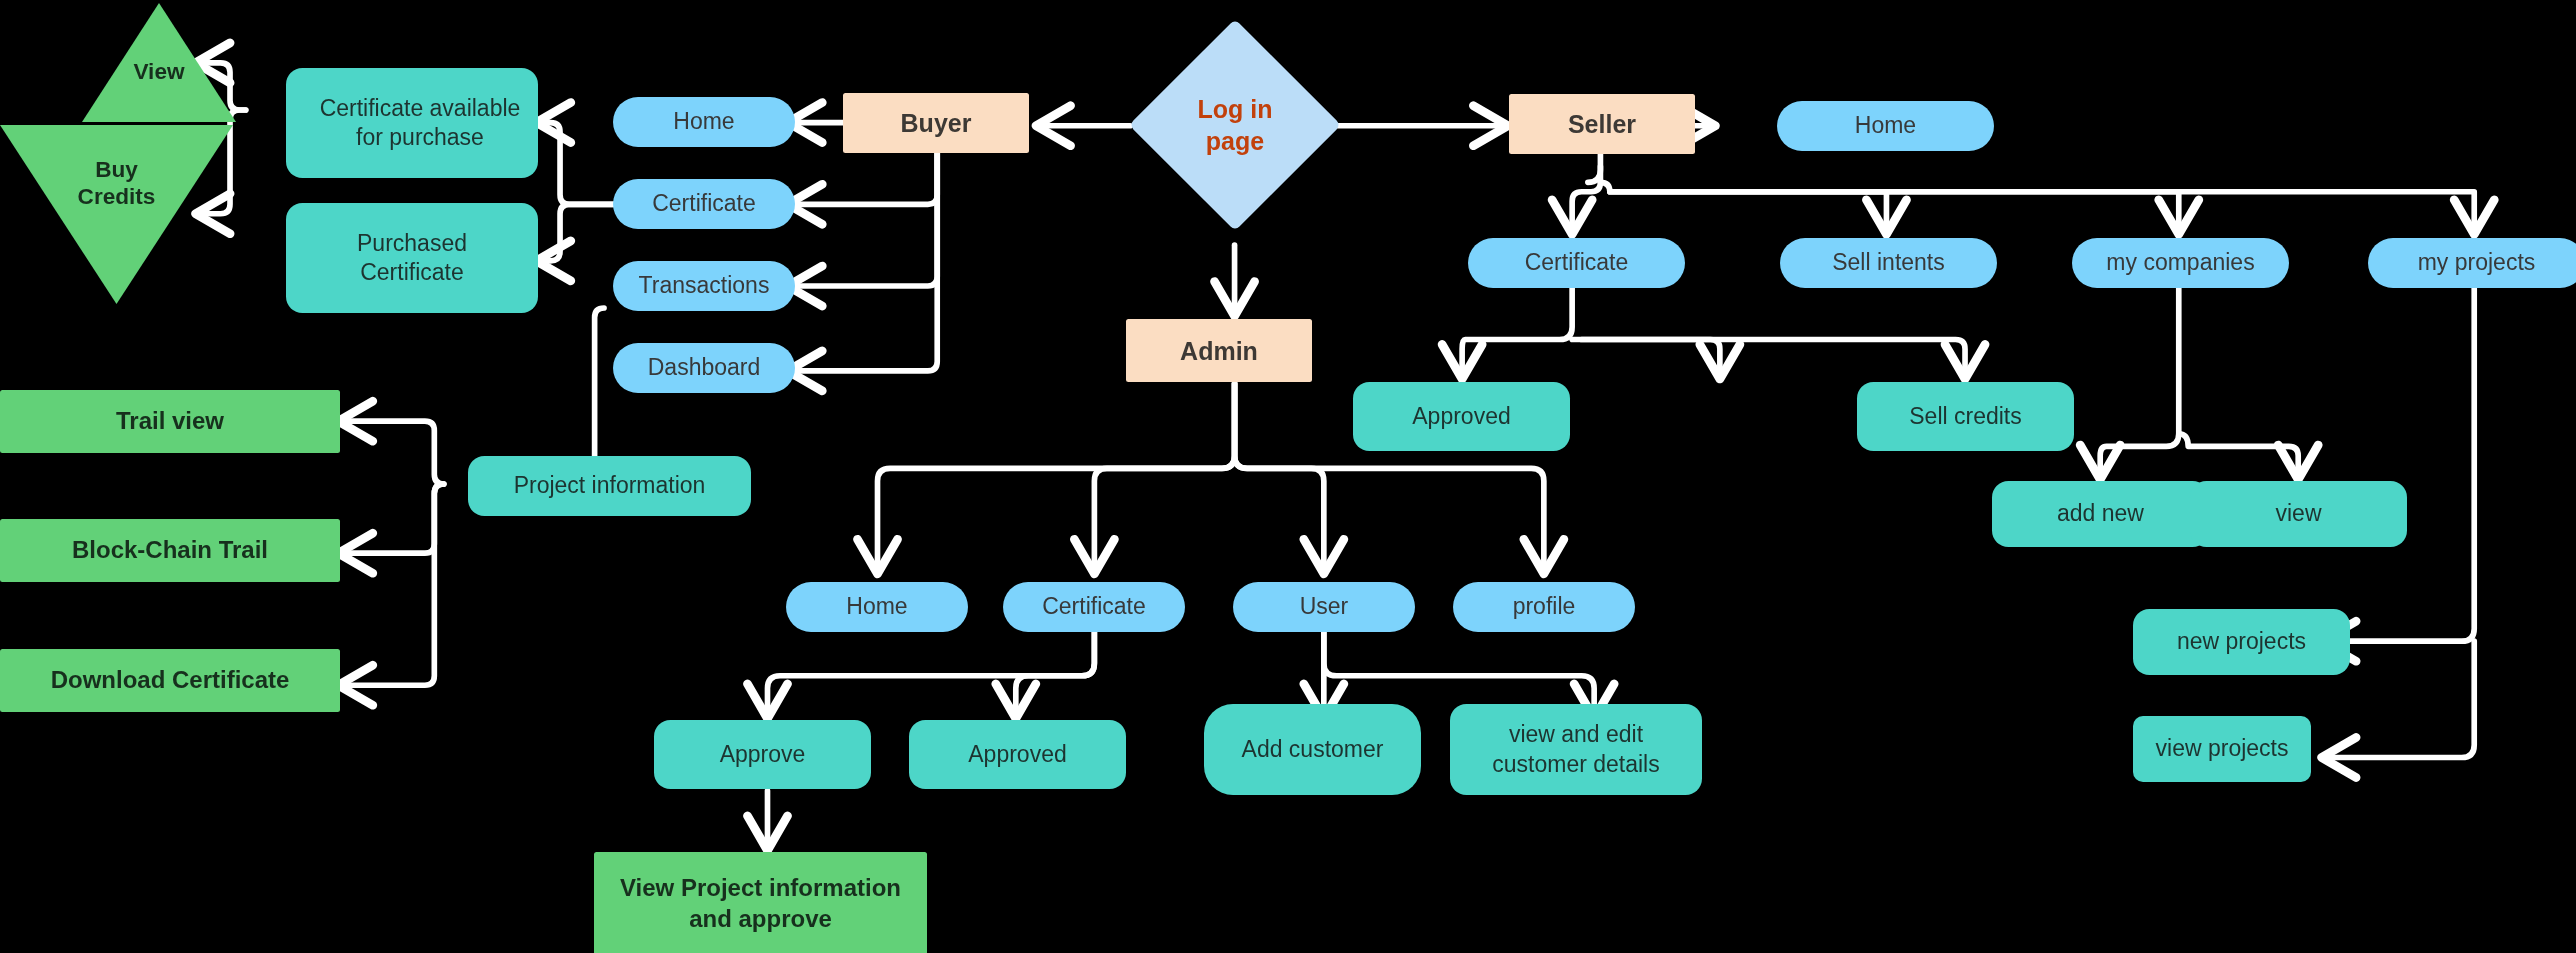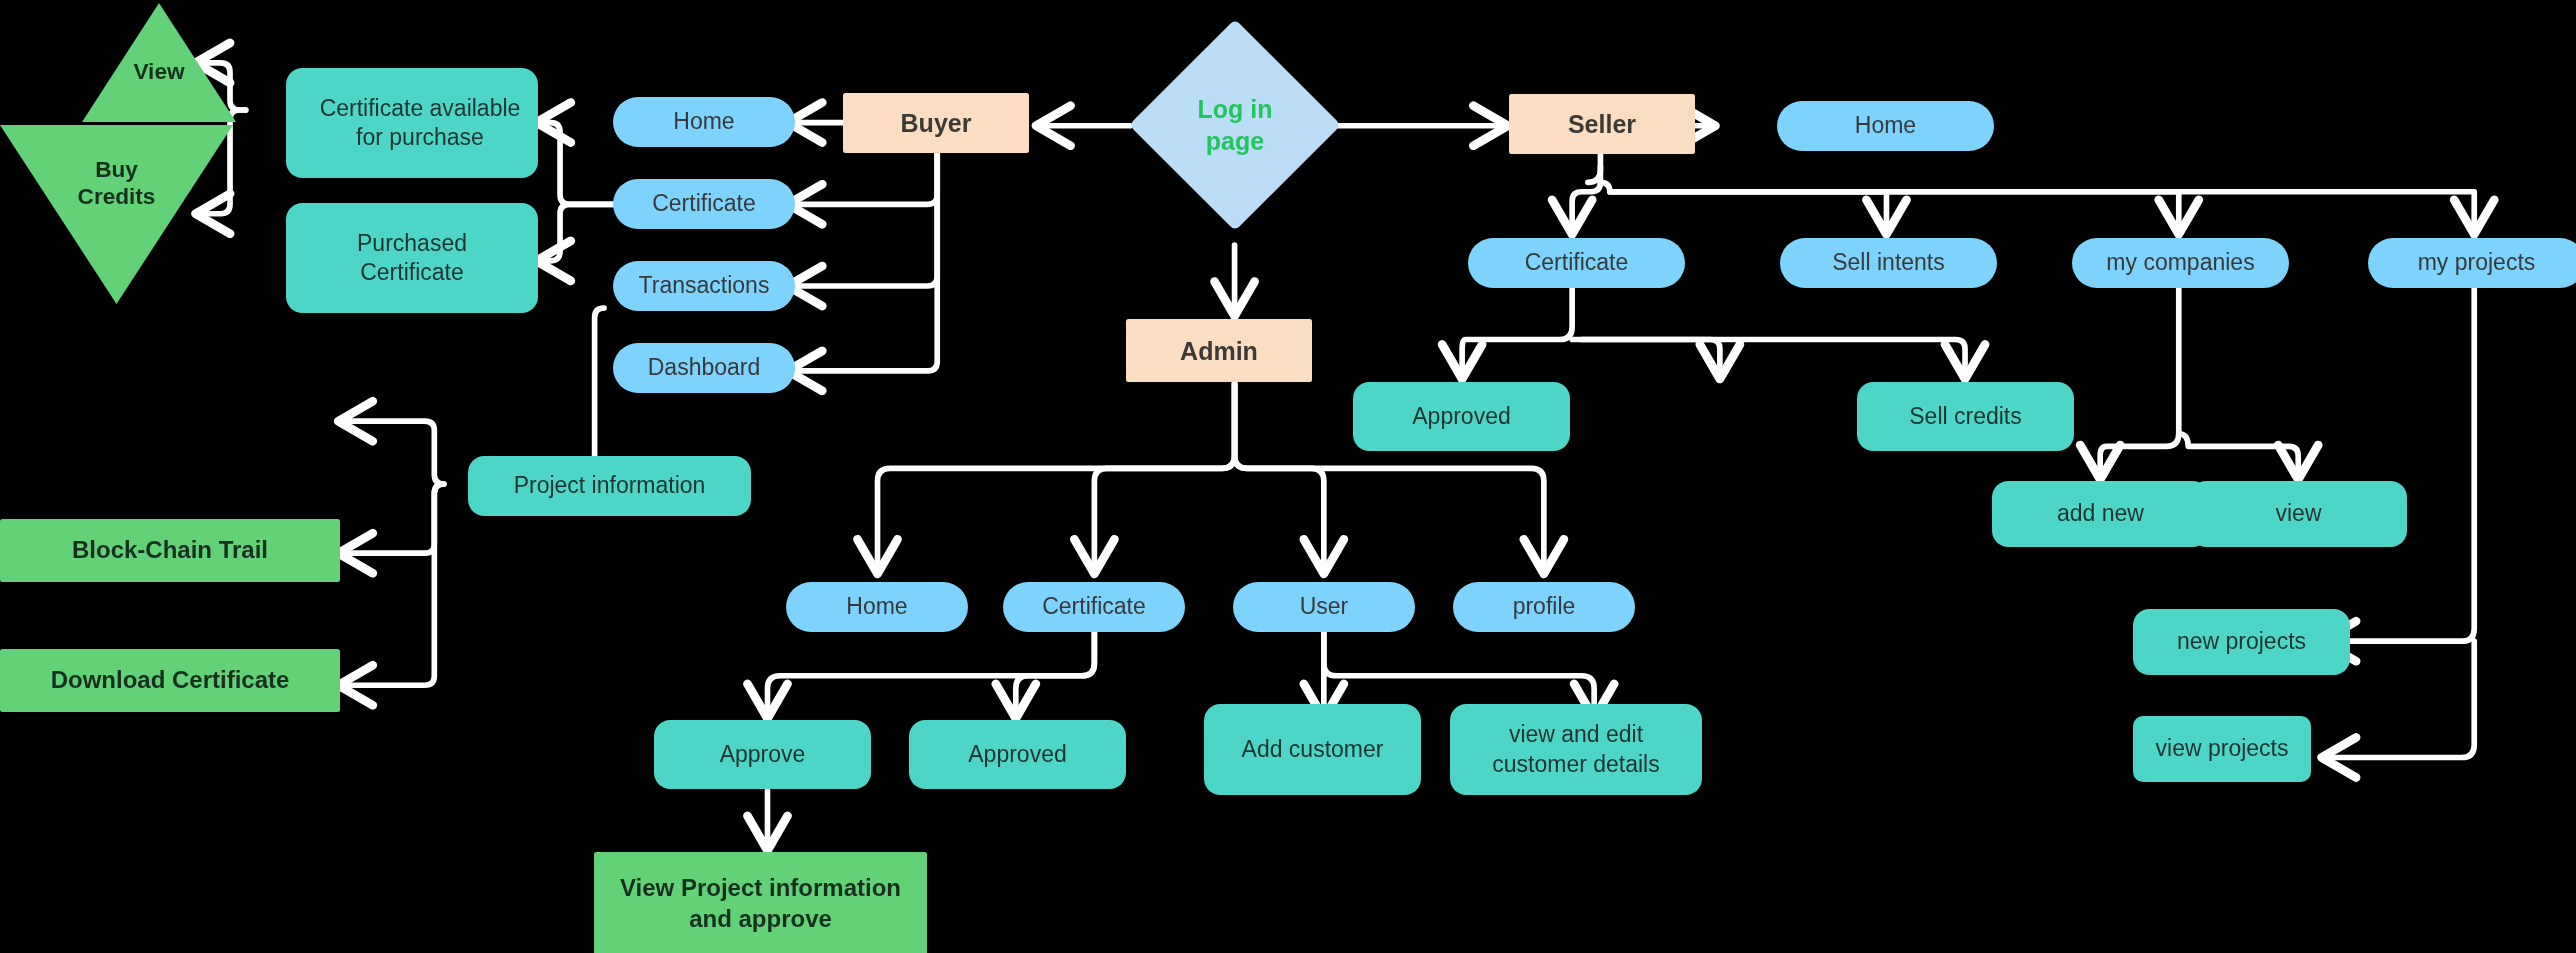--- a/index.html
+++ b/index.html
@@ -58,21 +58,21 @@
     background:transparent;
   }
   .n-diamond .dia-shape{
     position:absolute;inset:0;
     background:#BBDDF8;
     transform:rotate(45deg);
     border-radius:6.3px;
   }
   .n-diamond .dia-label{
     position:relative;z-index:2;
-    font-weight:bold;font-size:25px;color:#22c55e;
+    font-weight:bold;font-size:25px;color:#c2410c;
     width:100%;text-align:center;
   }
   
   .tri{position:absolute;}
   .tri .tri-shape{position:absolute;inset:0;background:#62D178;}
   .tri.up .tri-shape{clip-path:polygon(50% 0%,100% 100%,0% 100%);}
   .tri.down .tri-shape{clip-path:polygon(0% 0%,100% 0%,50% 100%);}
   .tri .tri-label{
     position:absolute;left:0;right:0;
     text-align:center;font-weight:bold;font-size:22.6px;color:#17301d;
@@ -162,20 +162,23 @@
 
   <div class="node n-teal" style="left:286px;top:68px;width:252px;height:110px;padding-left:16px;">
     <span>Certificate available
 for purchase</span>
   </div>
   <div class="node n-teal" style="left:286px;top:203px;width:252px;height:110px;">
     <span>Purchased
 Certificate</span>
   </div>
 
+  <div class="node n-green" style="left:0px;top:390px;width:340px;height:63px;">
+    <span>Trail view</span>
+  </div>
   <div class="node n-green" style="left:0px;top:519px;width:340px;height:63px;">
     <span>Block-Chain Trail</span>
   </div>
   <div class="node n-green" style="left:0px;top:649px;width:340px;height:63px;">
     <span>Download Certificate</span>
   </div>
 
   <div class="node n-teal" style="left:468px;top:456px;width:283px;height:60px;">
     <span>Project information</span>
   </div>
@@ -219,21 +222,21 @@
   <div class="node n-menu" style="left:1453px;top:582px;width:182px;height:50px;">
     <span>profile</span>
   </div>
 
   <div class="node n-teal" style="left:654px;top:720px;width:217px;height:69px;">
     <span>Approve</span>
   </div>
   <div class="node n-teal" style="left:909px;top:720px;width:217px;height:69px;">
     <span>Approved</span>
   </div>
-  <div class="node n-teal" style="left:1204px;top:704px;width:217px;height:91px;">
+  <div class="node n-teal" style="left:1204px;top:704px;width:217px;height:91px;border-radius:29px;">
     <span>Add customer</span>
   </div>
   <div class="node n-teal" style="left:1450px;top:704px;width:252px;height:91px;">
     <span>view and edit
 customer details</span>
   </div>
 
   <div class="node n-green" style="left:594px;top:852px;width:333px;height:104px;">
     <span>View Project information
 and approve</span>

